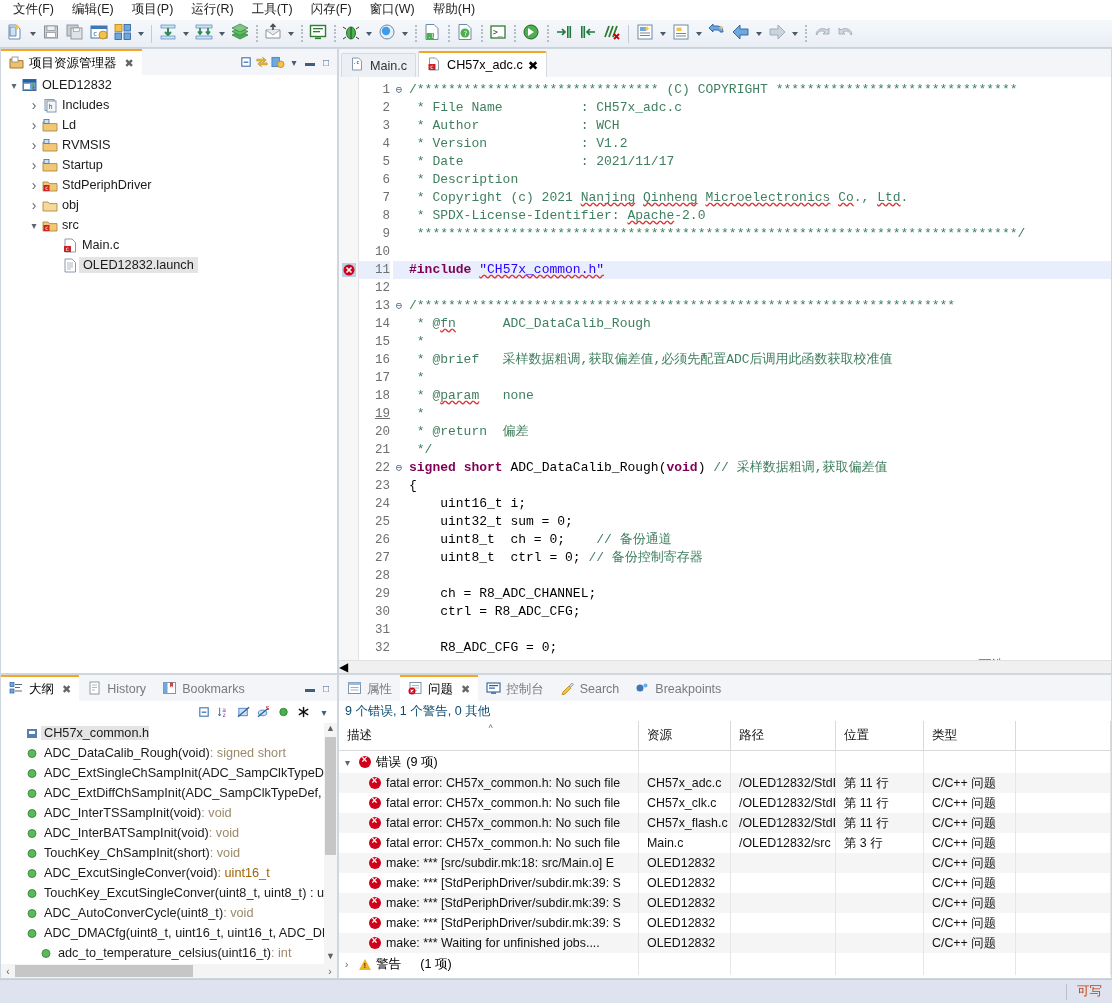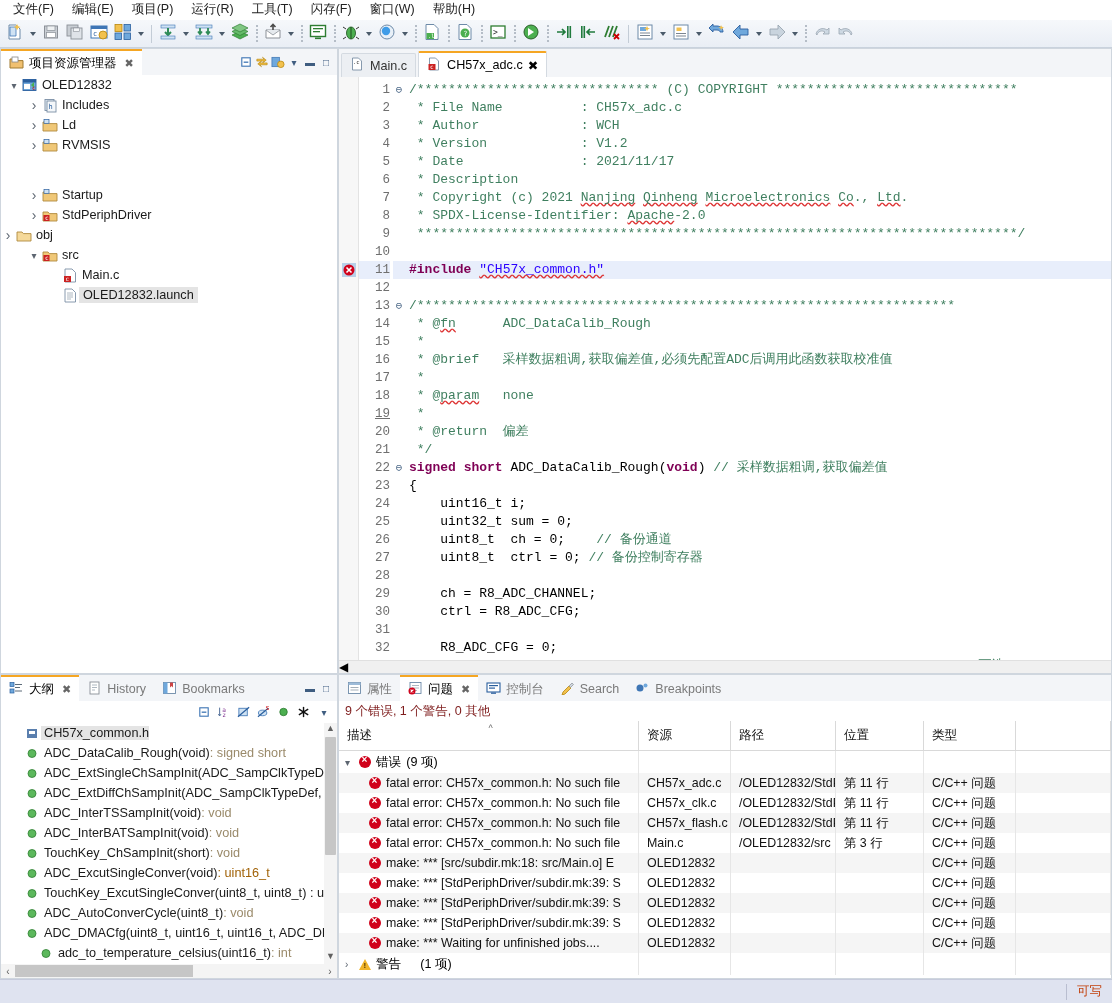--- a/index.html
+++ b/index.html
@@ -87,21 +87,21 @@
   .code .kw { color:#7f0055; font-weight:bold; }
   .code .pp { color:#7f0055; font-weight:bold;}
   .code .str { color:#2a00ff; }
   .code .num { color:#000; }
   .hl-line { background:#e8eefb; }
   .sq { text-decoration: underline; text-decoration-style: wavy; text-decoration-color:#d33; text-decoration-skip-ink:none;}
   .edhscroll { height:13px; flex:0 0 13px; background:#f0f0f0; border-top:1px solid #e0e0e0; display:flex; align-items:center;}
   .edhscroll .track { flex:1 1 auto; height:11px; }
 
   
-  .probsummary { height:20px; flex:0 0 20px; display:flex; align-items:center; padding-left:6px; font-size:12.5px; color:#7f1d1d; background:#fff;}
+  .probsummary { height:20px; flex:0 0 20px; display:flex; align-items:center; padding-left:6px; font-size:12.5px; color:#0c4a6e; background:#fff;}
   .ptable { flex:1 1 auto; overflow:hidden; background:#fff; display:flex; flex-direction:column; min-height:0;}
   .pthead { display:flex; height:30px; flex:0 0 30px; background:#fff; border-bottom:1px solid #d9d9d9;}
   .pth { border-right:1px solid #d9d9d9; display:flex; align-items:center; padding-left:8px; font-size:12.6px; color:#111; position:relative;}
   .pth .sortmark { position:absolute; left:50%; top:2px; font-size:9px; color:#666;}
   .ptbody { flex:1 1 auto; overflow:hidden;}
   .ptrow { display:flex; height:20px; font-size:12.4px; color:#111; align-items:center;}
   .ptrow.alt { background:#f5f5f5; }
   .ptcell { border-right:1px solid #e6e6e6; height:20px; display:flex; align-items:center; padding-left:8px; overflow:hidden; white-space:nowrap;}
   .ptgroup { display:flex; height:22px; align-items:center; font-size:12.6px;}
   .ptgroup .gcell { border-right:1px solid #e6e6e6; height:22px; display:flex; align-items:center; padding-left:6px;}
@@ -477,42 +477,42 @@
             <div class="trow" style="padding-left: 26px;">
               <span class="arrow right"></span>
               <span class="ic">
                 <svg width="16" height="15" viewBox="0 0 16 15">
                   <path d="M1 4h5l1.4 1.6H15V13H1z" fill="#f0c878" stroke="#b08a40" stroke-width="0.9"></path>
                   <rect x="2" y="1.5" width="5" height="4" fill="#cfe2f3" stroke="#2a5f9e" stroke-width="0.7"></rect>
                 </svg>
               </span>
               <span class="lbl">RVMSIS</span>
             </div>
-            <div class="trow" style="padding-left: 26px; margin-top: 30px;">
+            <div class="trow" style="padding-left: 26px;">
               <span class="arrow right"></span>
               <span class="ic">
                 <svg width="16" height="15" viewBox="0 0 16 15">
                   <path d="M1 4h5l1.4 1.6H15V13H1z" fill="#f0c878" stroke="#b08a40" stroke-width="0.9"></path>
                   <rect x="2" y="1.5" width="5" height="4" fill="#cfe2f3" stroke="#2a5f9e" stroke-width="0.7"></rect>
                 </svg>
               </span>
               <span class="lbl">Startup</span>
             </div>
             <div class="trow" style="padding-left: 26px;">
               <span class="arrow right"></span>
               <span class="ic">
                 <svg width="16" height="15" viewBox="0 0 16 15">
                   <path d="M1 4h5l1.4 1.6H15V13H1z" fill="#f0c878" stroke="#b08a40" stroke-width="0.9"></path>
                   <rect x="1.5" y="7" width="6" height="6" fill="#cc2222"></rect>
                   <text x="3" y="12" font-size="6" fill="#fff" font-family="monospace">c</text>
                 </svg>
               </span>
               <span class="lbl">StdPeriphDriver</span>
             </div>
-            <div class="trow" style="">
+            <div class="trow" style="padding-left: 26px;">
               <span class="arrow right"></span>
               <span class="ic">
                 <svg width="16" height="15" viewBox="0 0 16 15">
                   <path d="M1 4h5l1.4 1.6H15V13H1z" fill="#f5d99a" stroke="#b08a40" stroke-width="0.9"></path>
                 </svg>
               </span>
               <span class="lbl">obj</span>
             </div>
             <div class="trow" style="padding-left: 26px;">
               <span class="arrow down"></span>

